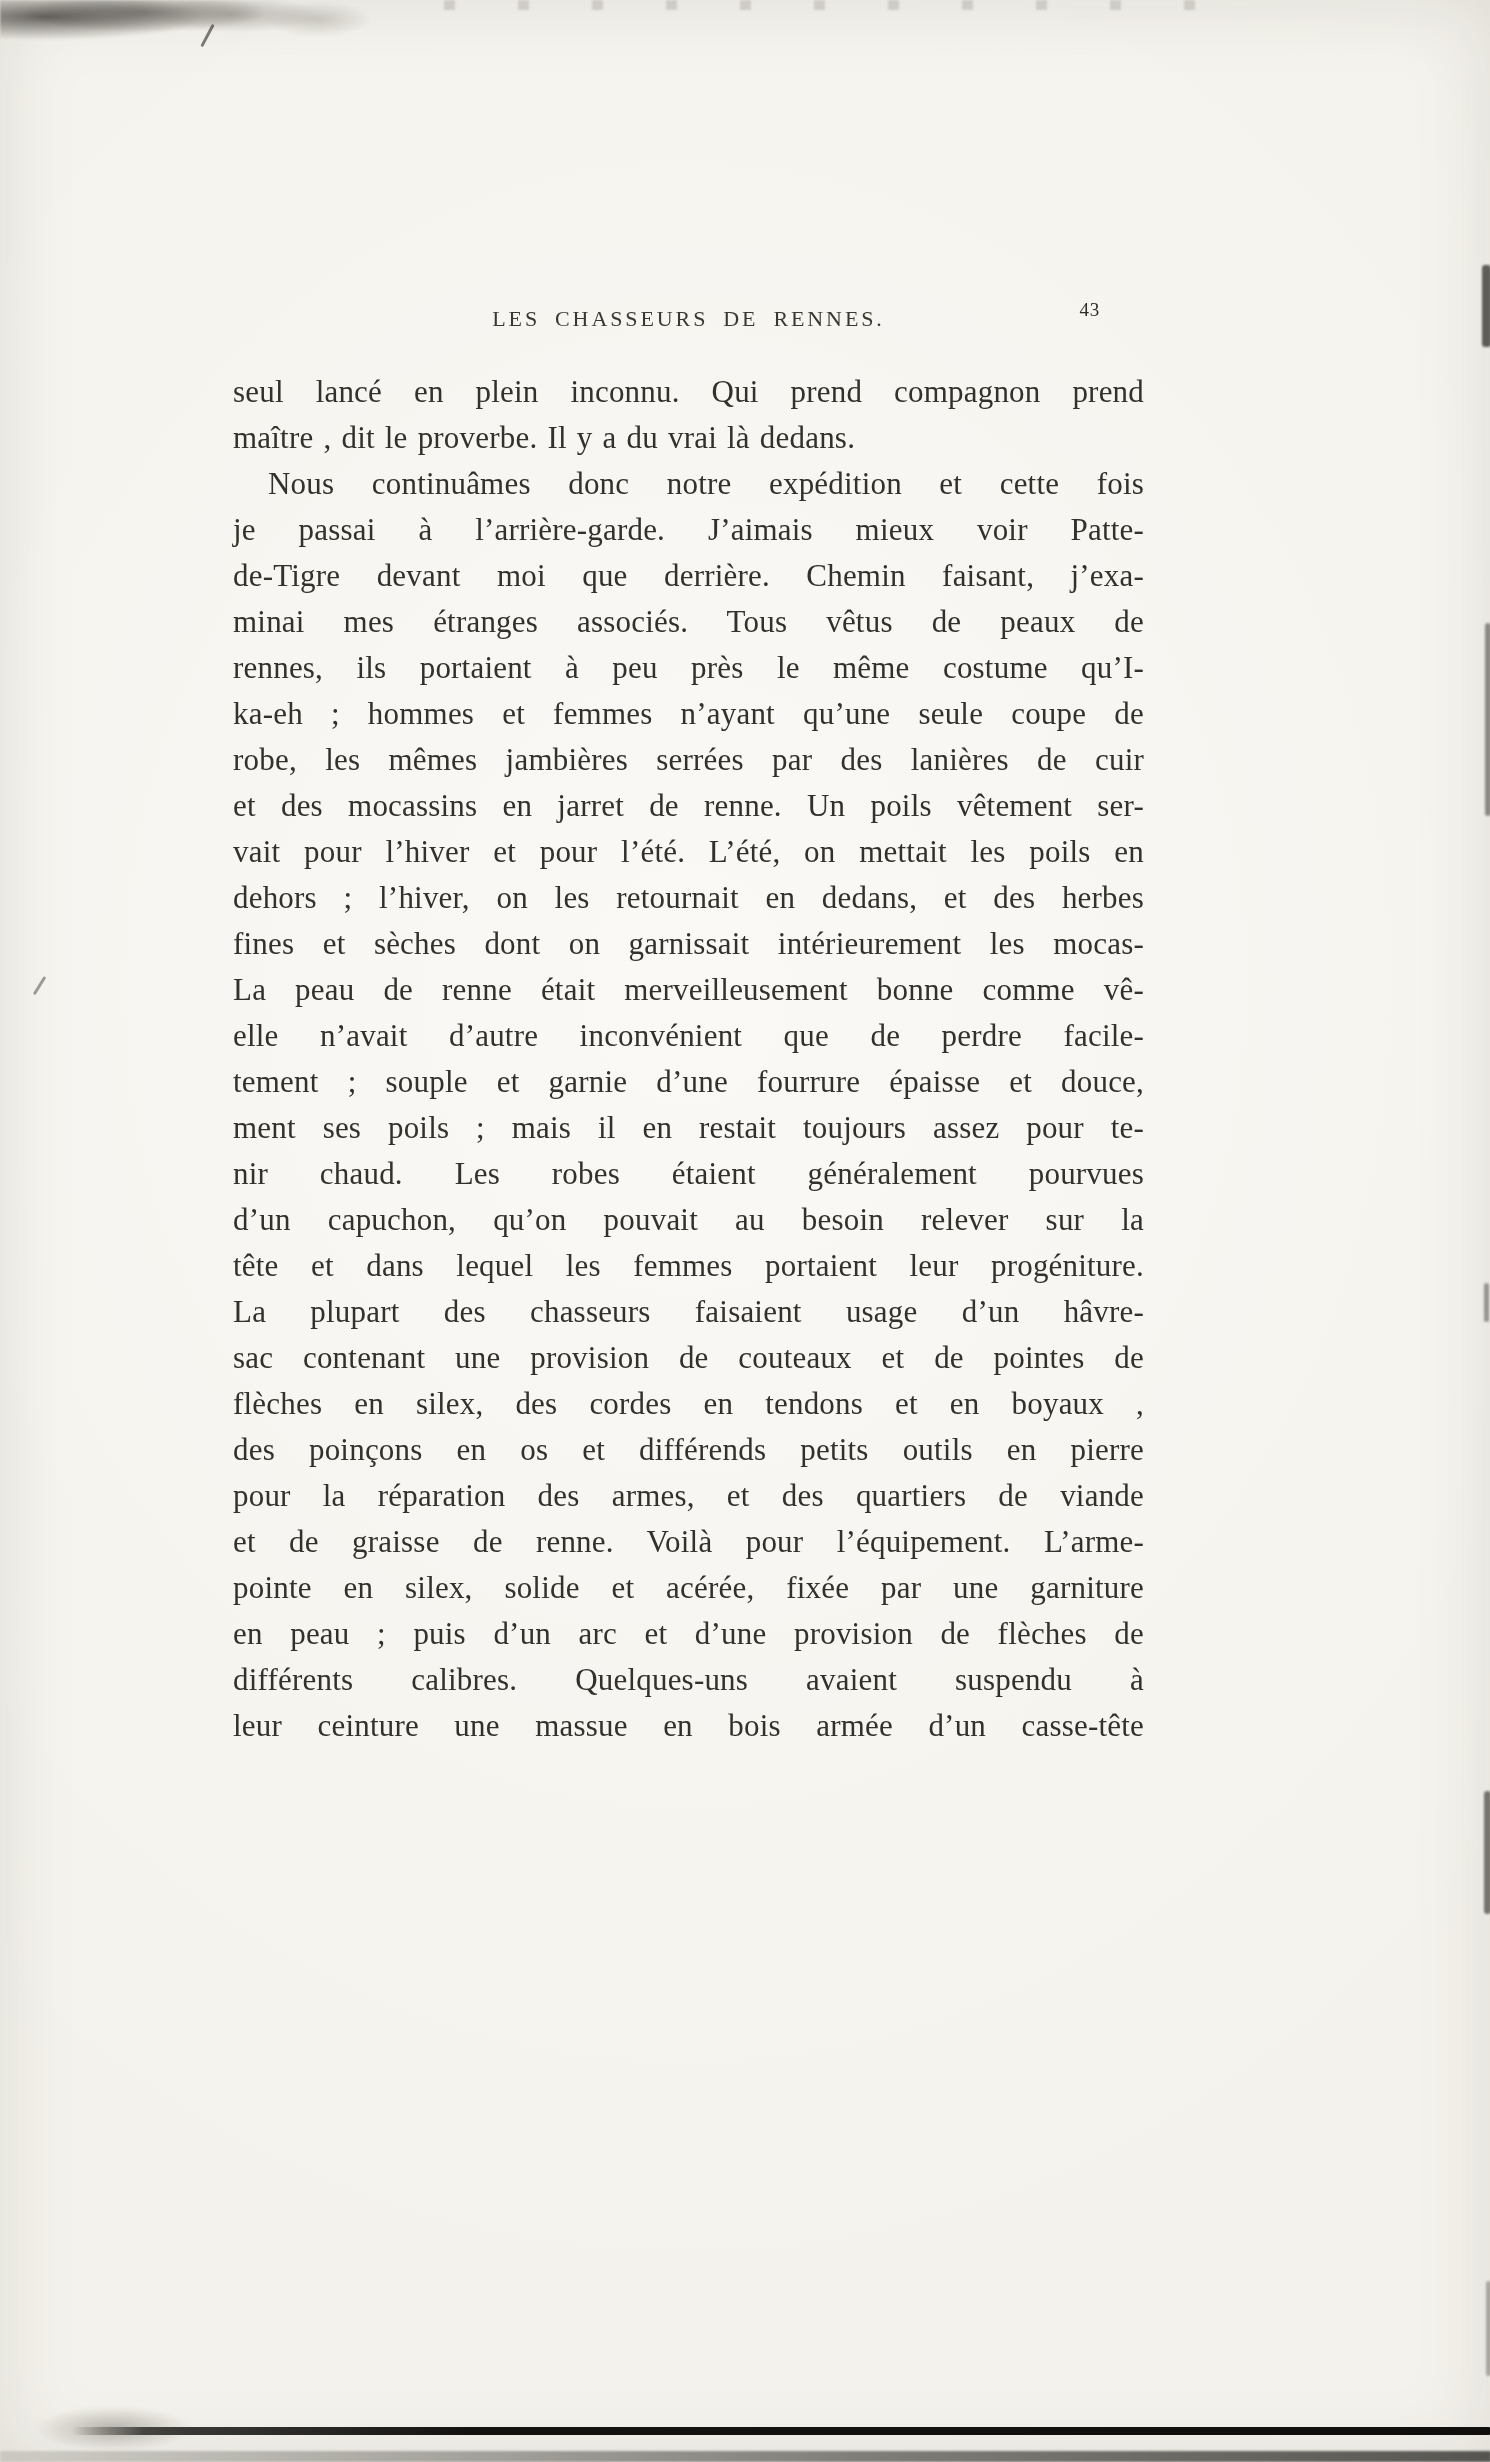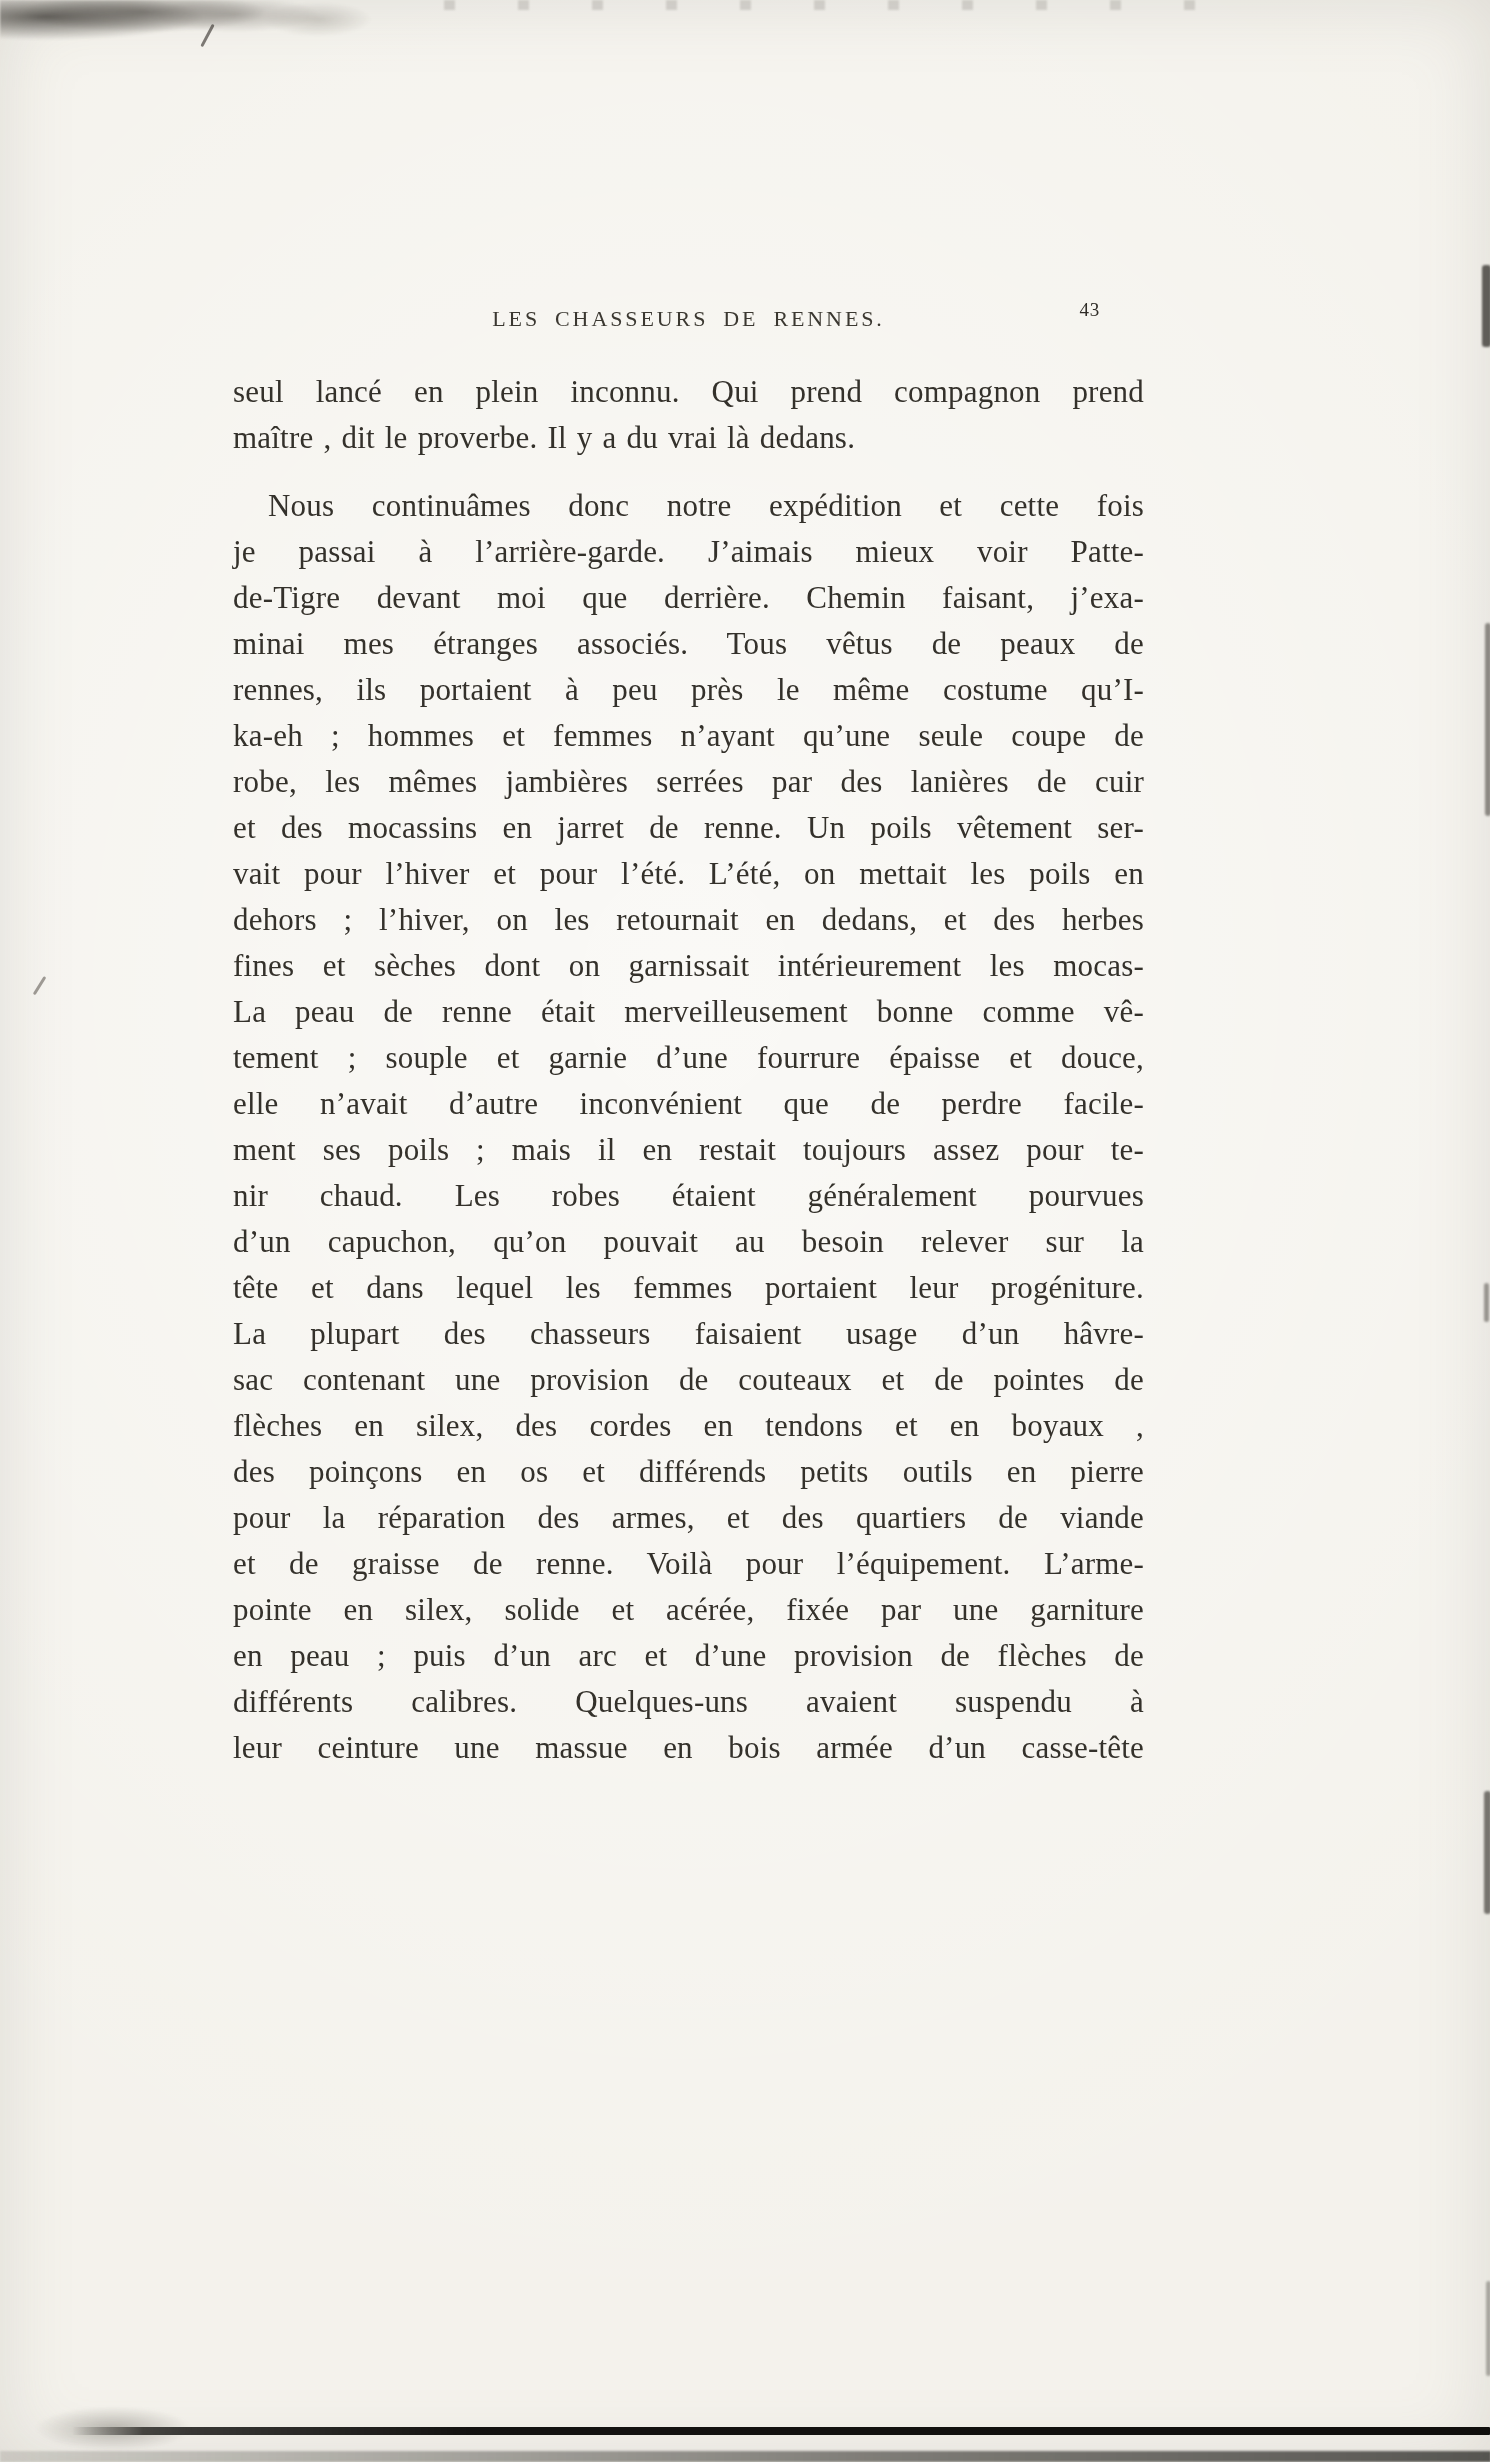--- a/index.html
+++ b/index.html
@@ -39,21 +39,21 @@
   }
   .body-text {
     margin-top:20px;
     font-size:31px;
     line-height:46px;
     word-spacing:2.1px;
     letter-spacing:0.2px;
   }
   .line { text-align:justify; text-align-last:justify; }
   .line.para-end { text-align-last:left; }
-  .line.indent { text-indent:35px;margin-top:22px; }
+  .line.indent { text-indent:35px; }
 
   
   .artifact { position:absolute; pointer-events:none; }
   .smudge-top-left {
     left:0; top:0; width:378px; height:48px;
     background:
       radial-gradient(ellipse 60% 70% at 12% 35%, rgba(55,52,47,0.75), rgba(55,52,47,0) 70%),
       radial-gradient(ellipse 45% 60% at 38% 25%, rgba(70,66,60,0.55), rgba(70,66,60,0) 72%),
       radial-gradient(ellipse 30% 50% at 62% 30%, rgba(80,76,68,0.35), rgba(80,76,68,0) 75%),
       radial-gradient(ellipse 18% 45% at 84% 40%, rgba(90,85,76,0.25), rgba(90,85,76,0) 80%);
@@ -133,22 +133,22 @@
         <div class="line">de-Tigre devant moi que derrière. Chemin faisant, j’exa-</div>
         <div class="line">minai mes étranges associés. Tous vêtus de peaux de</div>
         <div class="line">rennes, ils portaient à peu près le même costume qu’I-</div>
         <div class="line">ka-eh ; hommes et femmes n’ayant qu’une seule coupe de</div>
         <div class="line">robe, les mêmes jambières serrées par des lanières de cuir</div>
         <div class="line">et des mocassins en jarret de renne. Un poils vêtement ser-</div>
         <div class="line">vait pour l’hiver et pour l’été. L’été, on mettait les poils en</div>
         <div class="line">dehors ; l’hiver, on les retournait en dedans, et des herbes</div>
         <div class="line">fines et sèches dont on garnissait intérieurement les mocas-</div>
         <div class="line">La peau de renne était merveilleusement bonne comme vê-</div>
+        <div class="line">elle n’avait d’autre inconvénient que de perdre facile-</div>
         <div class="line">tement ; souple et garnie d’une fourrure épaisse et douce,</div>
-        <div class="line">elle n’avait d’autre inconvénient que de perdre facile-</div>
         <div class="line">ment ses poils ; mais il en restait toujours assez pour te-</div>
         <div class="line">nir chaud. Les robes étaient généralement pourvues</div>
         <div class="line">d’un capuchon, qu’on pouvait au besoin relever sur la</div>
         <div class="line">tête et dans lequel les femmes portaient leur progéniture.</div>
         <div class="line">La plupart des chasseurs faisaient usage d’un hâvre-</div>
         <div class="line">sac contenant une provision de couteaux et de pointes de</div>
         <div class="line">flèches en silex, des cordes en tendons et en boyaux ,</div>
         <div class="line">des poinçons en os et différends petits outils en pierre</div>
         <div class="line">pour la réparation des armes, et des quartiers de viande</div>
         <div class="line">et de graisse de renne. Voilà pour l’équipement. L’arme-</div>

